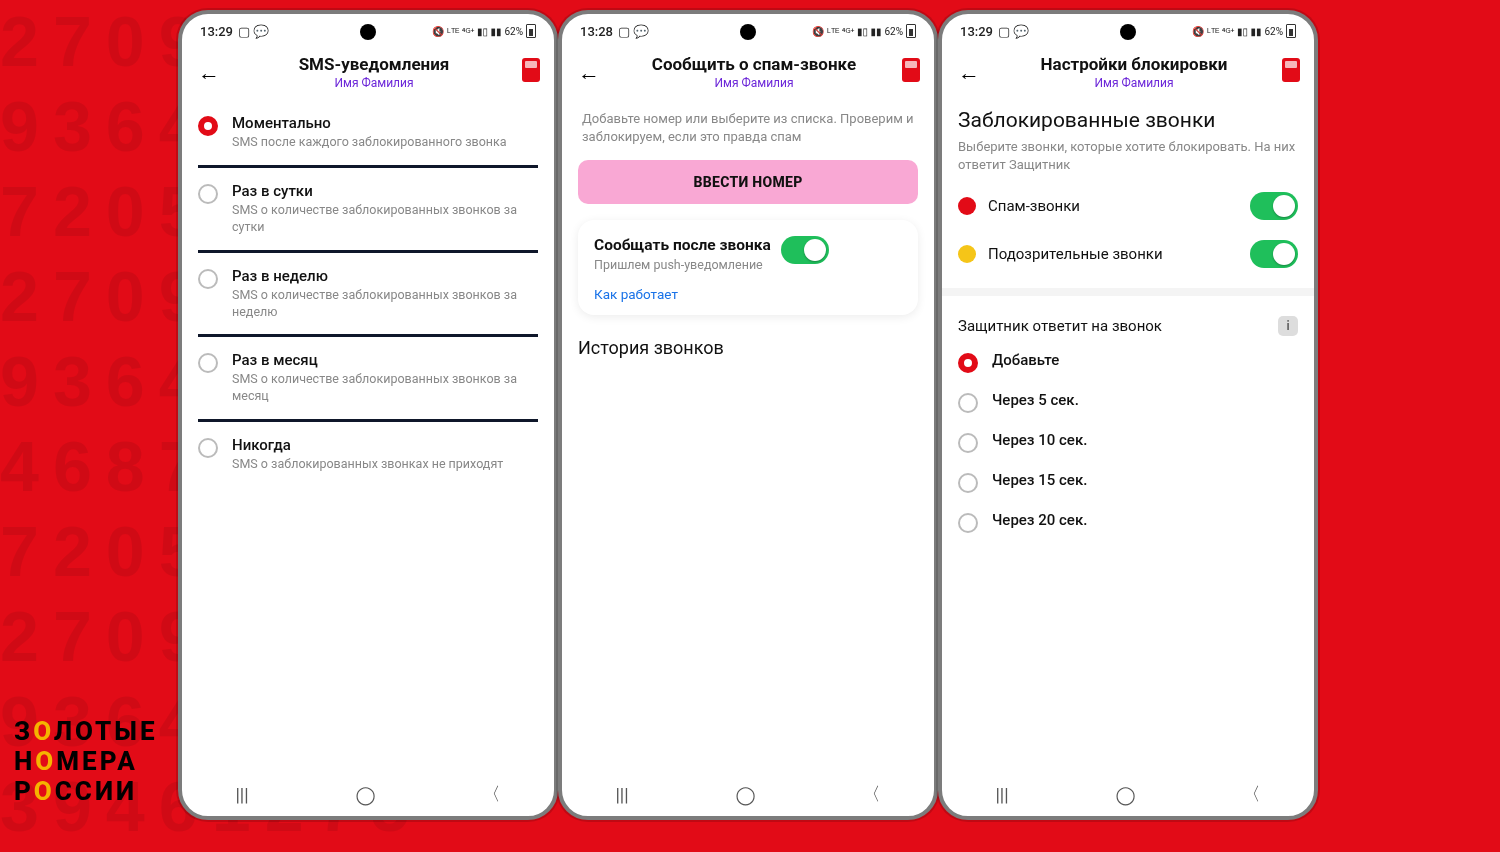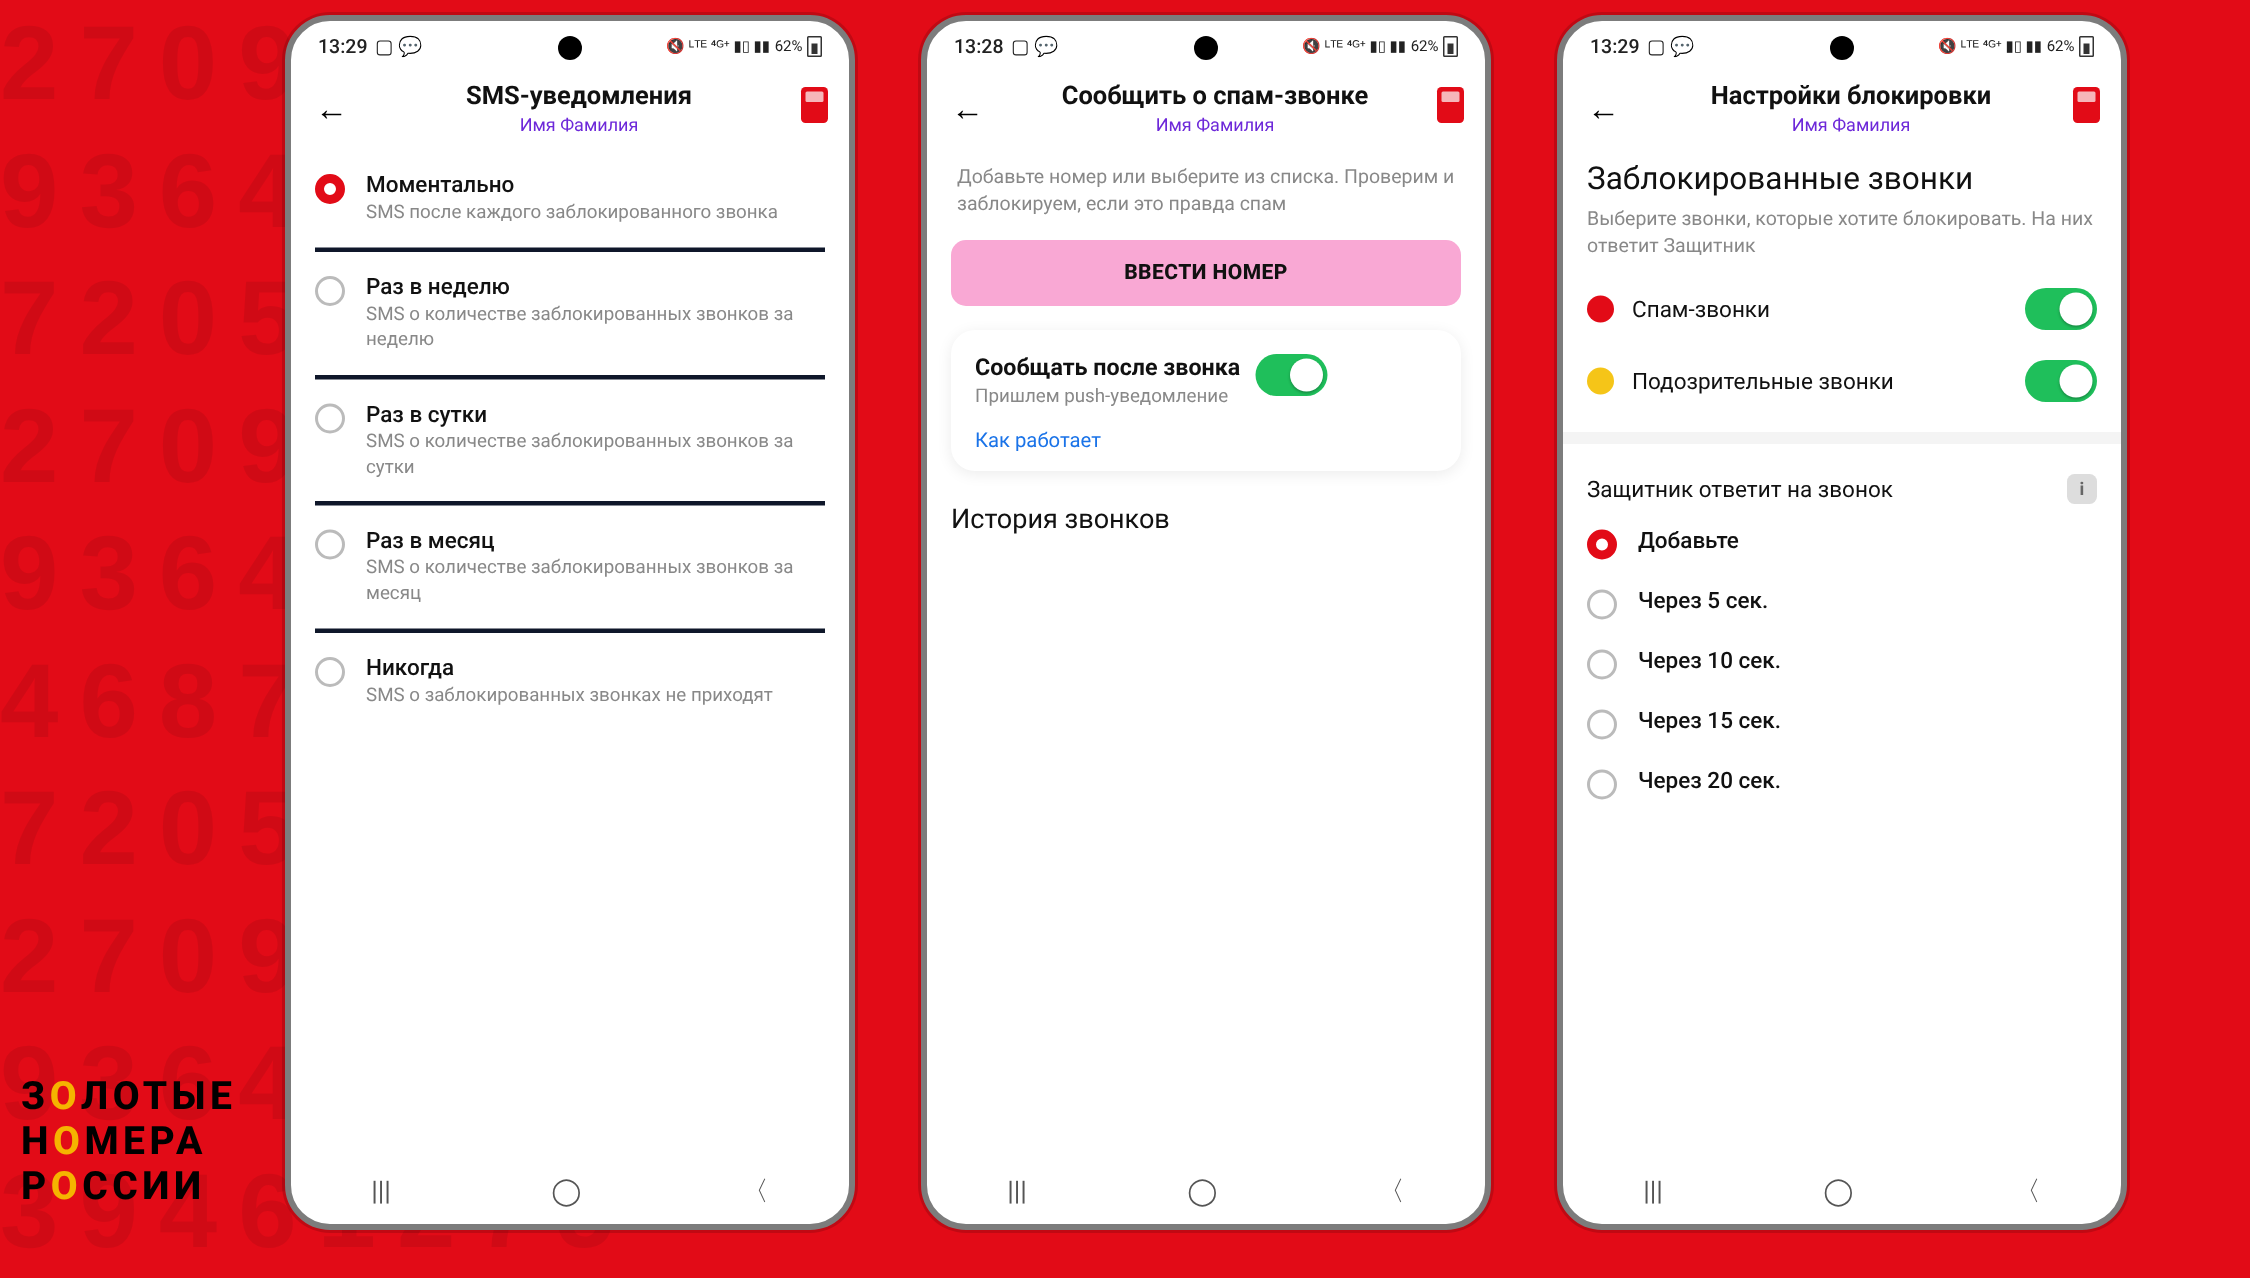--- a/index.html
+++ b/index.html
@@ -29,24 +29,23 @@
     bottom: 46px;
     color: #000;
     font-weight: 800;
     font-size: 26px;
     letter-spacing: 3px;
     line-height: 30px;
   }
   .brand .o { color: #f5b400; }
   .phones {
     position: absolute;
-    left: 190px;
+    left: 178px;
     top: 10px;
     display: flex;
-    gap: 44px;
   }
   .phone {
     width: 380px;
     height: 810px;
     background: #fff;
     border-radius: 30px;
     border: 4px solid #7c7c7c;
     position: relative;
     box-shadow: 0 0 0 2px rgba(0,0,0,0.15);
     overflow: hidden;
@@ -225,29 +224,29 @@
         <div class="radio-row">
           <div class="radio sel"></div>
           <div>
             <div class="r-title">Моментально</div>
             <div class="r-sub">SMS после каждого заблокированного звонка</div>
           </div>
         </div>
         <div class="radio-row">
           <div class="radio"></div>
           <div>
+            <div class="r-title">Раз в сутки</div>
+            <div class="r-sub">SMS о количестве заблокированных звонков за сутки</div>
+          </div>
+        </div>
+        <div class="radio-row">
+          <div class="radio"></div>
+          <div>
             <div class="r-title">Раз в неделю</div>
             <div class="r-sub">SMS о количестве заблокированных звонков за неделю</div>
-          </div>
-        </div>
-        <div class="radio-row">
-          <div class="radio"></div>
-          <div>
-            <div class="r-title">Раз в сутки</div>
-            <div class="r-sub">SMS о количестве заблокированных звонков за сутки</div>
           </div>
         </div>
         <div class="radio-row">
           <div class="radio"></div>
           <div>
             <div class="r-title">Раз в месяц</div>
             <div class="r-sub">SMS о количестве заблокированных звонков за месяц</div>
           </div>
         </div>
         <div class="radio-row">

